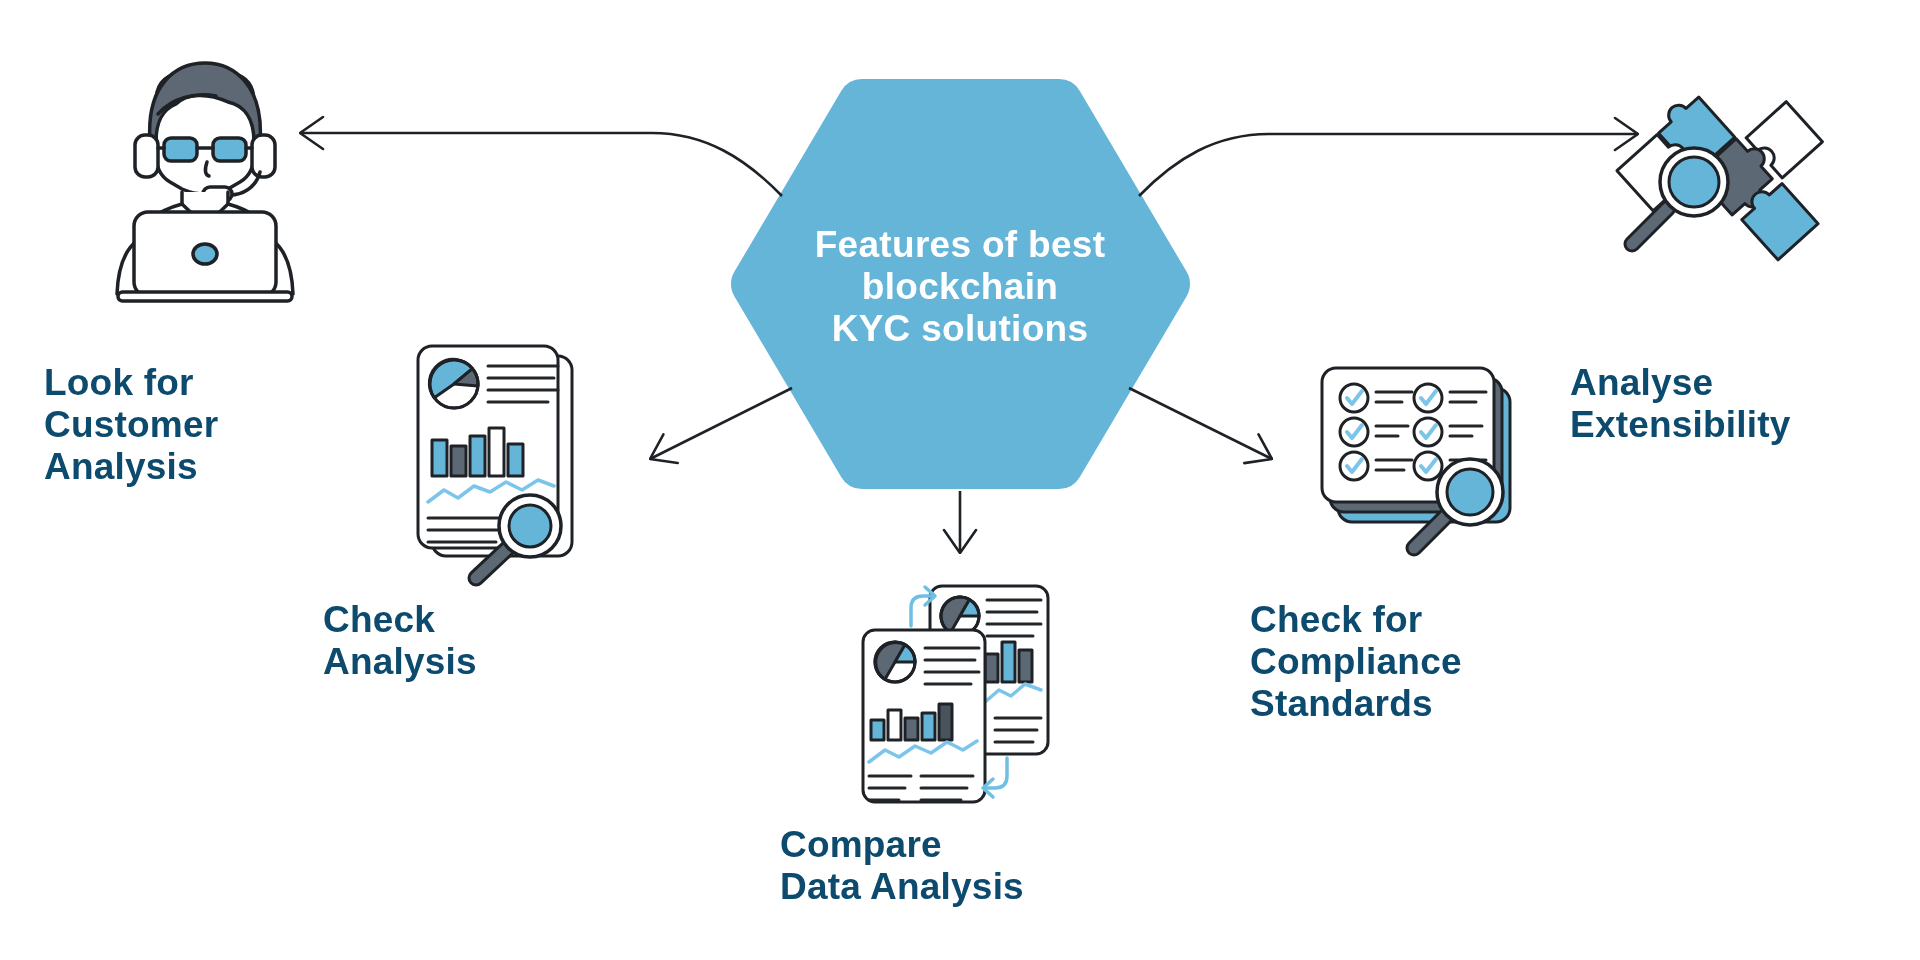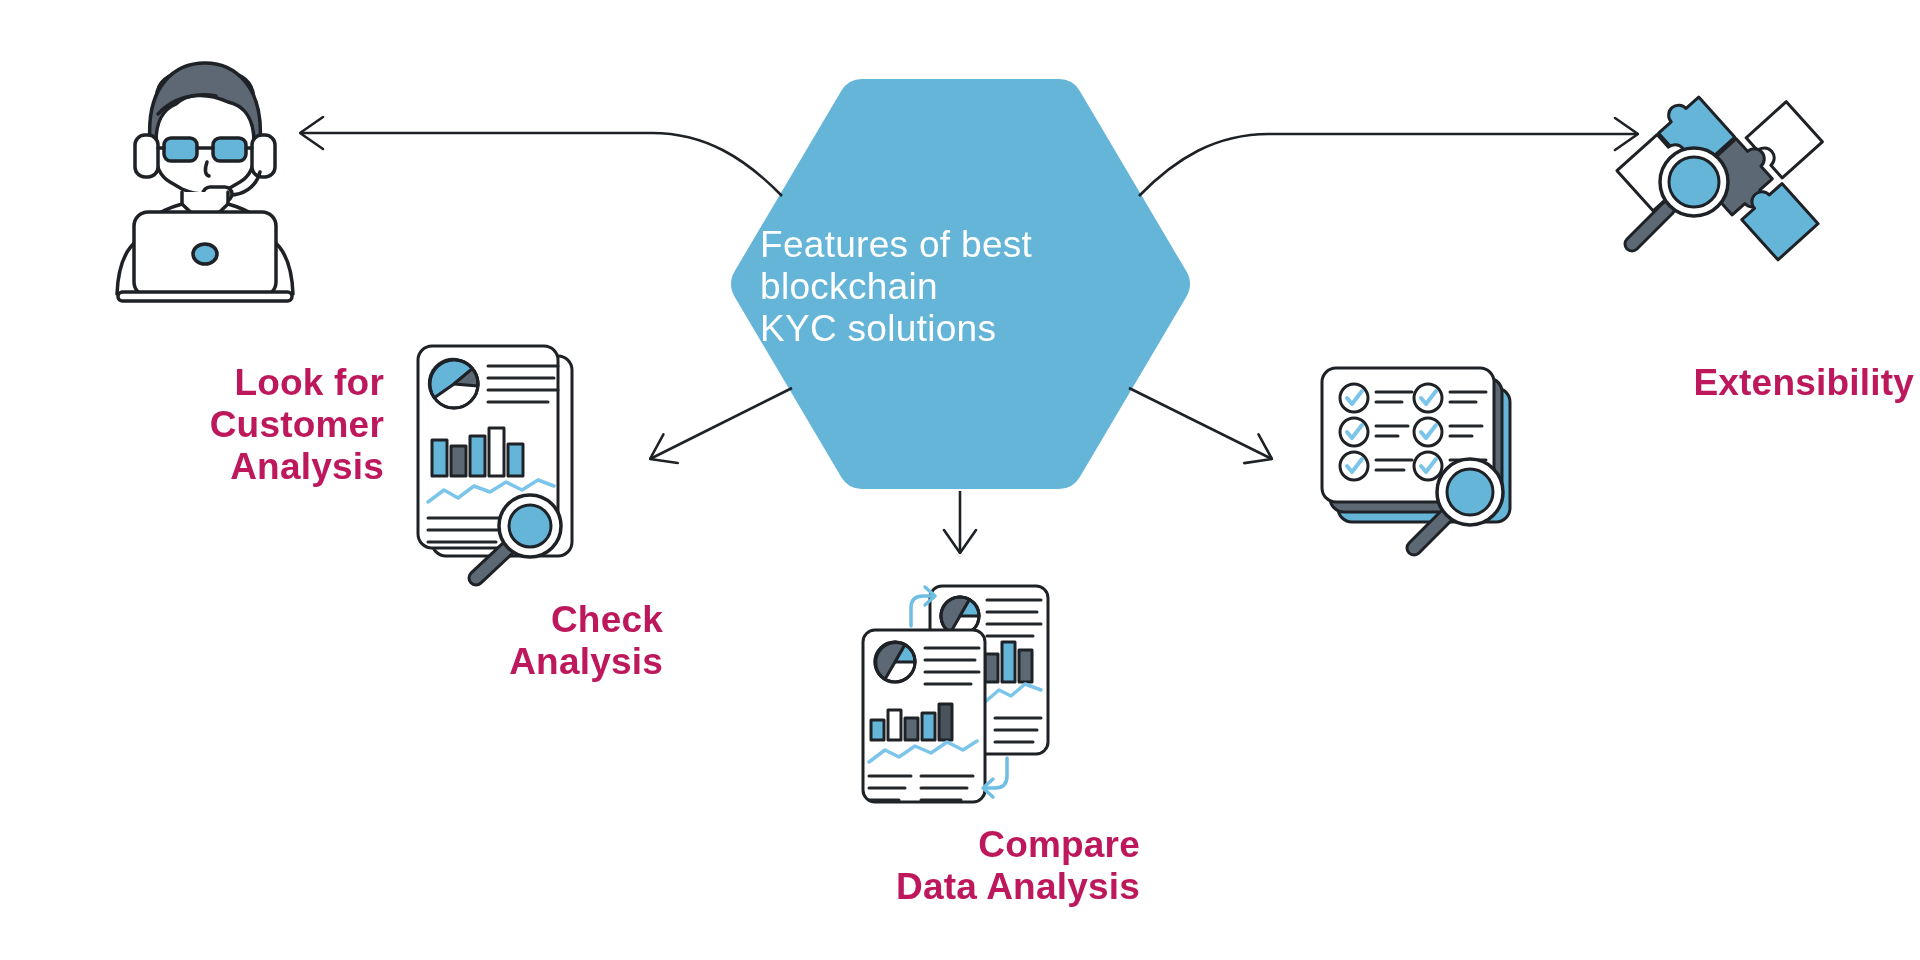--- a/index.html
+++ b/index.html
@@ -3,27 +3,27 @@
 <meta charset="utf-8">
 <style>
   html,body{margin:0;padding:0;background:#ffffff;}
   #canvas{
     position:relative;width:1920px;height:960px;background:#ffffff;
     font-family:"Liberation Sans","DejaVu Sans",sans-serif;overflow:hidden;
   }
   .abs{position:absolute;}
   svg{display:block;overflow:visible;}
   .node-label{
-    position:absolute;text-align:right;font-weight:700;color:#be185d;
+    position:absolute;text-align:left;font-weight:700;color:#0c4a6e;
     font-size:37px;line-height:42px;letter-spacing:0.2px;
   }
   .node-label span{display:block;}
   .hex-title{
-    position:absolute;left:760px;top:224px;width:400px;text-align:left;
-    color:#ffffff;font-weight:400;font-size:37px;line-height:42px;letter-spacing:0.3px;
+    position:absolute;left:760px;top:224px;width:400px;text-align:center;
+    color:#ffffff;font-weight:700;font-size:37px;line-height:42px;letter-spacing:0.3px;
   }
   .hex-title span{display:block;}
 </style>
 </head>
 <body>
 
 <div id="canvas">
 
   <svg class="abs" style="left:0;top:0" width="1920" height="960" viewBox="0 0 1920 960">
     <defs>
@@ -258,18 +258,24 @@
   <div class="node-label" style="left:323px;top:599px;width:340px">
     <span>Check</span>
     <span>Analysis</span>
   </div>
 
   <div class="node-label" style="left:780px;top:824px;width:360px">
     <span>Compare</span>
     <span>Data Analysis</span>
   </div>
 
+  <div class="node-label" style="left:1250px;top:599px;width:340px">
+    <span>Check for</span>
+    <span>Compliance</span>
+    <span>Standards</span>
+  </div>
 
   <div class="node-label" style="left:1570px;top:362px;width:344px">
+    <span>Analyse</span>
     <span>Extensibility</span>
   </div>
 
 </div>
 
 </body></html>

